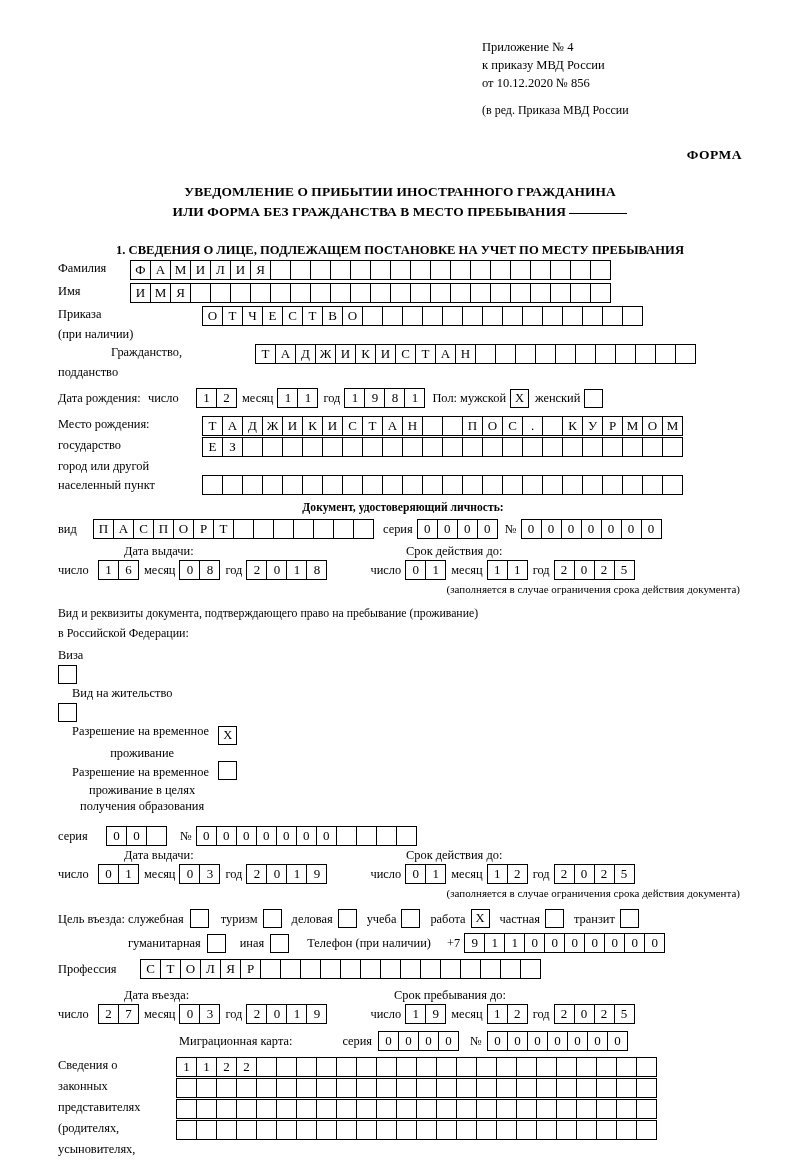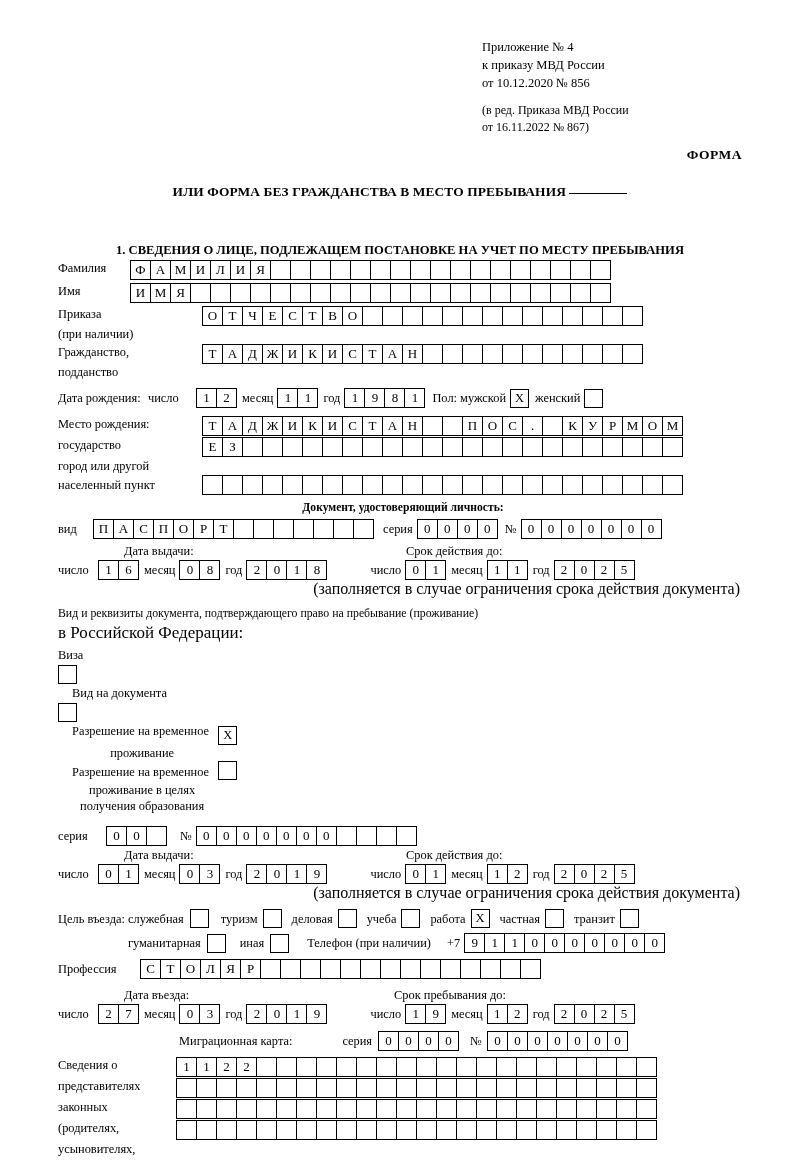--- a/index.html
+++ b/index.html
@@ -107,39 +107,39 @@
     border: 1px solid #000;
     box-sizing: border-box;
     display: inline-block;
     text-align: center;
     font-size: 12.5px;
     line-height: 17px;
     vertical-align: -4px;
   }
   .bold { font-weight: bold; }
   .note {
-    font-size: 16px;
+    font-size: 11px;
   }
 </style>
 </head>
 <body>
 
 <div class="page">
 
   <div class="hdr">
     <div>Приложение № 4</div>
     <div>к приказу МВД России</div>
     <div>от 10.12.2020 № 856</div>
     <div class="sub">(в ред. Приказа МВД России</div>
-    <div class="sub" style="margin-top:0">от 16.11.2022 № 867)</div>
   </div>
 
   <div class="forma">ФОРМА</div>
 
   <div class="title">
+    <div>УВЕДОМЛЕНИЕ О ПРИБЫТИИ ИНОСТРАННОГО ГРАЖДАНИНА</div>
     <div>
       <span>ИЛИ ФОРМА БЕЗ ГРАЖДАНСТВА В МЕСТО ПРЕБЫВАНИЯ</span>
       <span class="ul"></span>
     </div>
   </div>
 
   <div class="sect1">1. СВЕДЕНИЯ О ЛИЦЕ, ПОДЛЕЖАЩЕМ ПОСТАНОВКЕ НА УЧЕТ ПО МЕСТУ ПРЕБЫВАНИЯ</div>
 
   <div class="body">
 
@@ -230,21 +230,21 @@
           <div class="cell"></div>
           <div class="cell"></div>
           <div class="cell"></div>
           <div class="cell"></div>
         </div>
     </div>
     <div class="row" style="margin-bottom:2px;">
       <div class="lbl" style="width:144px">(при наличии)</div>
     </div>
 
-    <div class="row" style="margin-bottom:0px;">
+    <div class="row" style="margin-bottom:0px;justify-content:center;">
       <div class="lbl" style="width:144px">Гражданство,</div>
       <div class="cells" id="c-citz">
           <div class="cell">Т</div>
           <div class="cell">А</div>
           <div class="cell">Д</div>
           <div class="cell">Ж</div>
           <div class="cell">И</div>
           <div class="cell">К</div>
           <div class="cell">И</div>
           <div class="cell">С</div>
@@ -468,27 +468,27 @@
     </div>
 
     <div class="row" style="margin-bottom:8px;">
       <div class="lbl note" style="width:100%; text-align:right; padding-right:8px;">(заполняется в случае ограничения срока действия документа)</div>
     </div>
 
     <div class="row" style="margin-bottom:4px;">
       <div class="lbl" style="font-size:11.8px">Вид и реквизиты документа, подтверждающего право на пребывание (проживание)</div>
     </div>
     <div class="row" style="margin-bottom:5px;">
-      <div class="lbl" style="font-size:17px">в Российской Федерации:</div>
+      <div class="lbl" style="font-size:12px">в Российской Федерации:</div>
     </div>
 
     <div class="row" style="margin-bottom:2px; align-items:flex-start;flex-direction:column;">
       <div class="lbl" style="margin-right:4px; line-height:19px;">Виза</div>
       <div class="box"></div>
-      <div class="lbl" style="margin:0 4px 0 14px; line-height:19px;">Вид на документа</div>
+      <div class="lbl" style="margin:0 4px 0 14px; line-height:19px;">Вид на жительство</div>
       <div class="box"></div>
       <div style="margin-left:14px; text-align:center;">
         <div class="lbl" style="display:inline-block; line-height:19px;">Разрешение на временное</div>
         <div class="box" style="margin-left:6px;">Х</div>
         <div class="lbl" style="margin-right:25px;">проживание</div>
       </div>
       <div style="margin-left:14px; text-align:center;">
         <div class="lbl" style="display:inline-block; line-height:19px;">Разрешение на временное</div>
         <div class="box" style="margin-left:6px;"></div>
         <div class="lbl" style="text-align:center; margin-right:25px;">проживание в целях</div>
@@ -715,20 +715,49 @@
           <div class="cell"></div>
           <div class="cell"></div>
           <div class="cell"></div>
           <div class="cell"></div>
           <div class="cell"></div>
           <div class="cell"></div>
           <div class="cell"></div>
         </div>
     </div>
     <div class="row" style="margin-bottom:1px;">
+      <div class="lbl" style="width:118px">законных</div>
+      <div class="cells" id="c-lr2">
+          <div class="cell"></div>
+          <div class="cell"></div>
+          <div class="cell"></div>
+          <div class="cell"></div>
+          <div class="cell"></div>
+          <div class="cell"></div>
+          <div class="cell"></div>
+          <div class="cell"></div>
+          <div class="cell"></div>
+          <div class="cell"></div>
+          <div class="cell"></div>
+          <div class="cell"></div>
+          <div class="cell"></div>
+          <div class="cell"></div>
+          <div class="cell"></div>
+          <div class="cell"></div>
+          <div class="cell"></div>
+          <div class="cell"></div>
+          <div class="cell"></div>
+          <div class="cell"></div>
+          <div class="cell"></div>
+          <div class="cell"></div>
+          <div class="cell"></div>
+          <div class="cell"></div>
+        </div>
+    </div>
+    <div class="row" style="margin-bottom:1px;">
       <div class="lbl" style="width:118px">представителях</div>
       <div class="cells" id="c-lr3">
           <div class="cell"></div>
           <div class="cell"></div>
           <div class="cell"></div>
           <div class="cell"></div>
           <div class="cell"></div>
           <div class="cell"></div>
           <div class="cell"></div>
           <div class="cell"></div>
@@ -744,49 +773,20 @@
           <div class="cell"></div>
           <div class="cell"></div>
           <div class="cell"></div>
           <div class="cell"></div>
           <div class="cell"></div>
           <div class="cell"></div>
           <div class="cell"></div>
         </div>
     </div>
     <div class="row" style="margin-bottom:1px;">
-      <div class="lbl" style="width:118px">законных</div>
-      <div class="cells" id="c-lr2">
-          <div class="cell"></div>
-          <div class="cell"></div>
-          <div class="cell"></div>
-          <div class="cell"></div>
-          <div class="cell"></div>
-          <div class="cell"></div>
-          <div class="cell"></div>
-          <div class="cell"></div>
-          <div class="cell"></div>
-          <div class="cell"></div>
-          <div class="cell"></div>
-          <div class="cell"></div>
-          <div class="cell"></div>
-          <div class="cell"></div>
-          <div class="cell"></div>
-          <div class="cell"></div>
-          <div class="cell"></div>
-          <div class="cell"></div>
-          <div class="cell"></div>
-          <div class="cell"></div>
-          <div class="cell"></div>
-          <div class="cell"></div>
-          <div class="cell"></div>
-          <div class="cell"></div>
-        </div>
-    </div>
-    <div class="row" style="margin-bottom:1px;">
       <div class="lbl" style="width:118px">(родителях,</div>
       <div class="cells" id="c-lr4">
           <div class="cell"></div>
           <div class="cell"></div>
           <div class="cell"></div>
           <div class="cell"></div>
           <div class="cell"></div>
           <div class="cell"></div>
           <div class="cell"></div>
           <div class="cell"></div>

